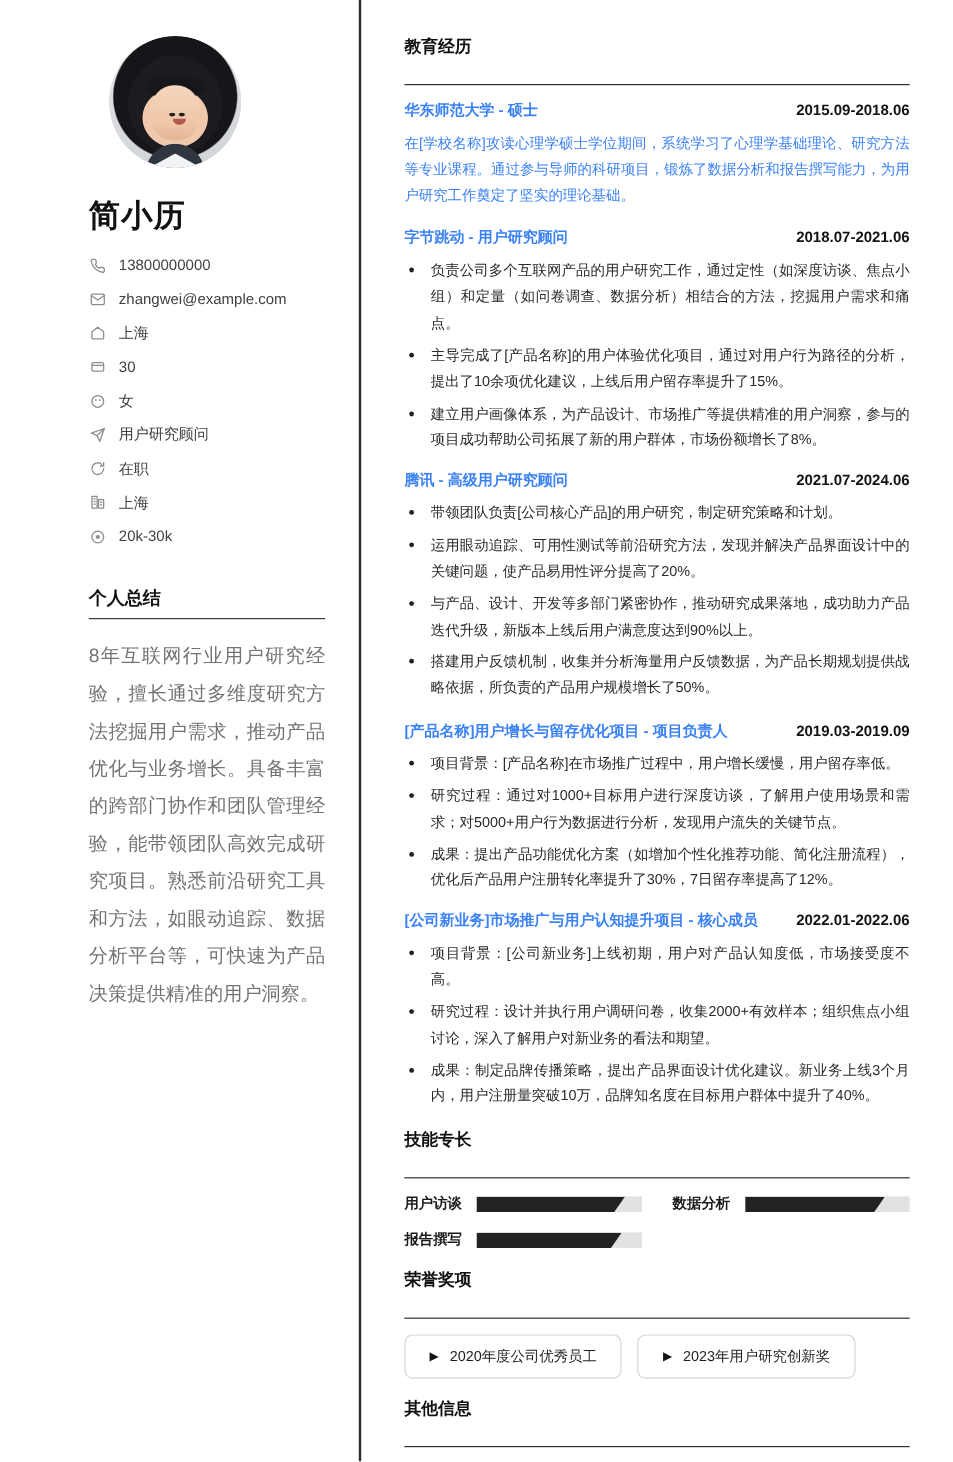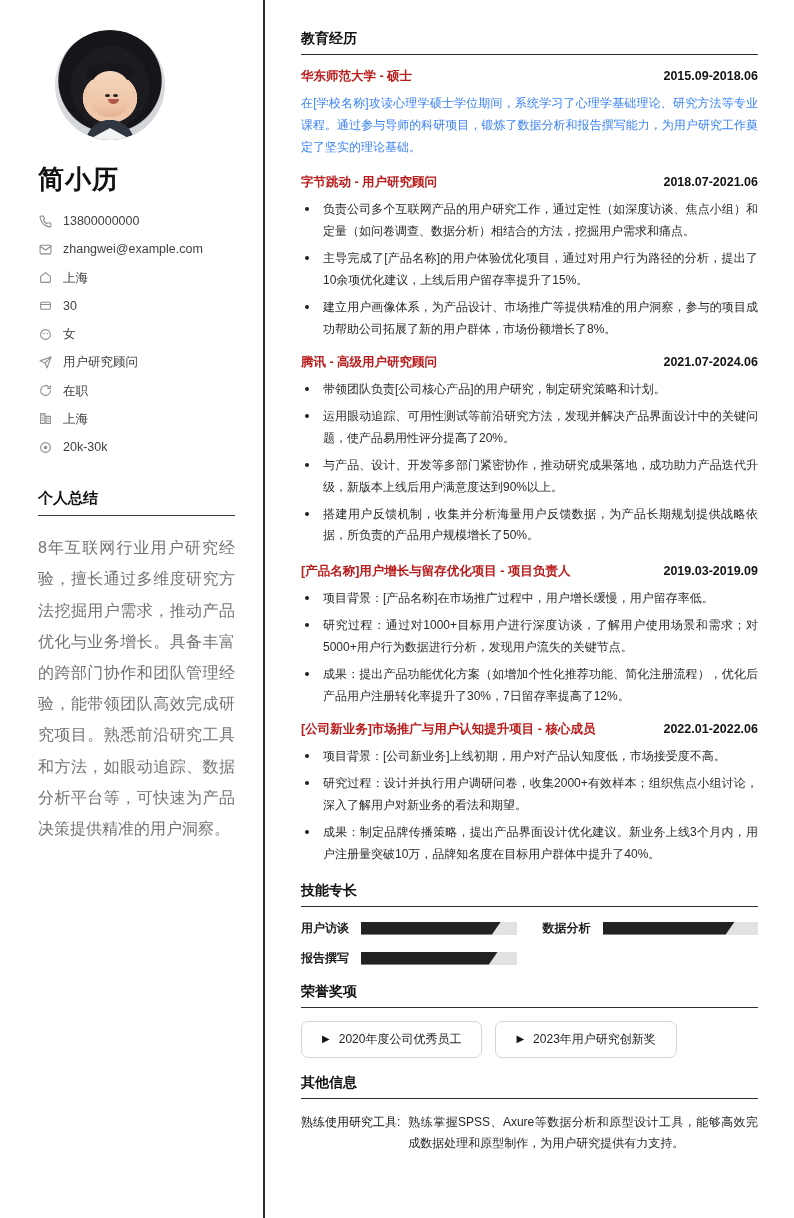--- a/index.html
+++ b/index.html
@@ -20,20 +20,21 @@
     background: #fff;
   }
 
   
   .sidebar {
     width: 265px;
     flex: 0 0 265px;
     padding: 28px 28px 0 38px;
     border-right: 2px solid #2b2b2b;
     position: relative;
+    margin-left: 36px;
   }
 
   .avatar-wrap {
     width: 110px;
     height: 110px;
     margin: 2px 0 0 17px;
     border-radius: 50%;
     overflow: hidden;
     background: #d8dade;
     position: relative;
@@ -144,39 +145,39 @@
     flex: 1 1 auto;
     padding: 30px 36px 0 36px;
     min-width: 0;
   }
 
   .section { margin-bottom: 16px; }
   .section-heading {
     font-size: 14px;
     font-weight: 700;
     color: #111;
-    padding-bottom: 6px;
+    padding-bottom: 22px;
     border-bottom: 1.6px solid #2e2e2e;
     margin: 0 0 13px 0;
   }
 
   .entry { margin-bottom: 14px; }
   .entry:last-child { margin-bottom: 4px; }
 
   .entry-head {
     display: flex;
     justify-content: space-between;
     align-items: baseline;
     gap: 12px;
     margin-bottom: 8px;
   }
   .entry-title {
     font-size: 12.5px;
     font-weight: 700;
-    color: #b91c1c;
+    color: #3b82f6;
   }
   .entry-date {
     font-size: 12.5px;
     font-weight: 700;
     color: #131313;
     white-space: nowrap;
   }
 
   .entry-desc {
     font-size: 12px;

